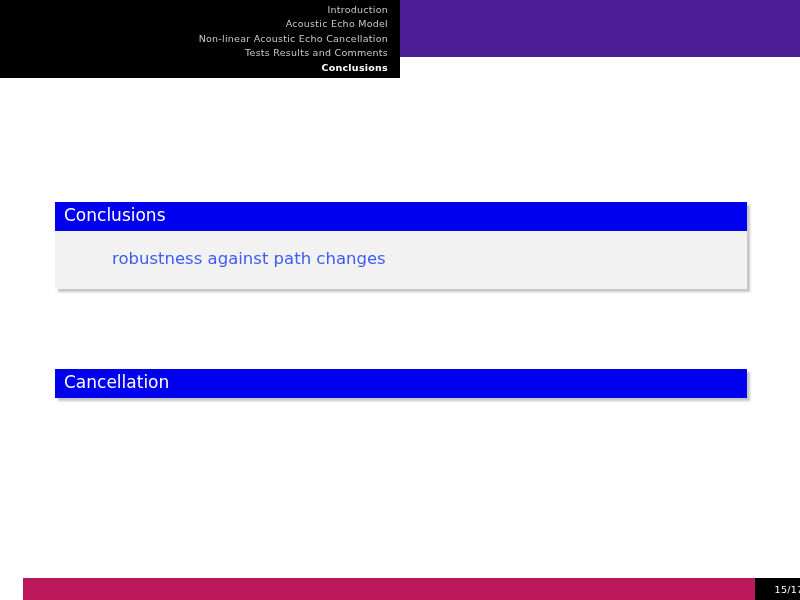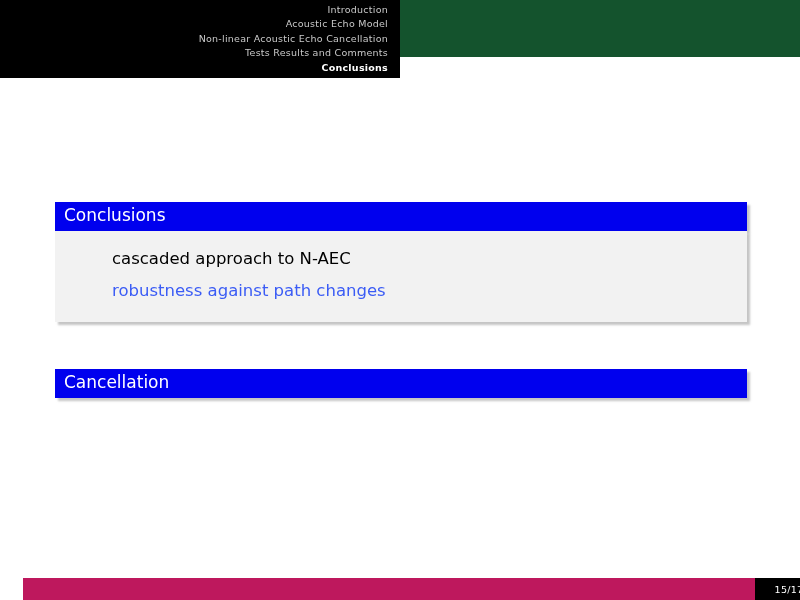--- a/index.html
+++ b/index.html
@@ -14,21 +14,21 @@
     overflow: hidden;
     position: relative;
   }
 
   
   .header {
     position: absolute;
     top: 0; left: 0;
     width: 800px;
     height: 57px;
-    background: #14532d;
+    background: #4c1d95;
   }
   .header-black {
     position: absolute;
     top: 0; left: 0;
     width: 400px;
     height: 78px;
     background: #000000;
   }
   .nav-list {
     position: absolute;
@@ -109,21 +109,20 @@
     <span class="nav-item">Acoustic Echo Model</span>
     <span class="nav-item">Non-linear Acoustic Echo Cancellation</span>
     <span class="nav-item">Tests Results and Comments</span>
     <span class="nav-item active">Conclusions</span>
   </div>
 </div>
 
 <div class="block" id="block-conclusions">
   <div class="block-title">Conclusions</div>
   <div class="block-body">
-    <div class="bullet-item">cascaded approach to N-AEC</div>
     <div class="bullet-item highlight">robustness against path changes</div>
   </div>
 </div>
 
 <div class="block" id="block-perspectives">
   <div class="block-title">Cancellation</div>
 </div>
 
 <div class="footer-bar">
   <div class="page-box">15/17</div>

